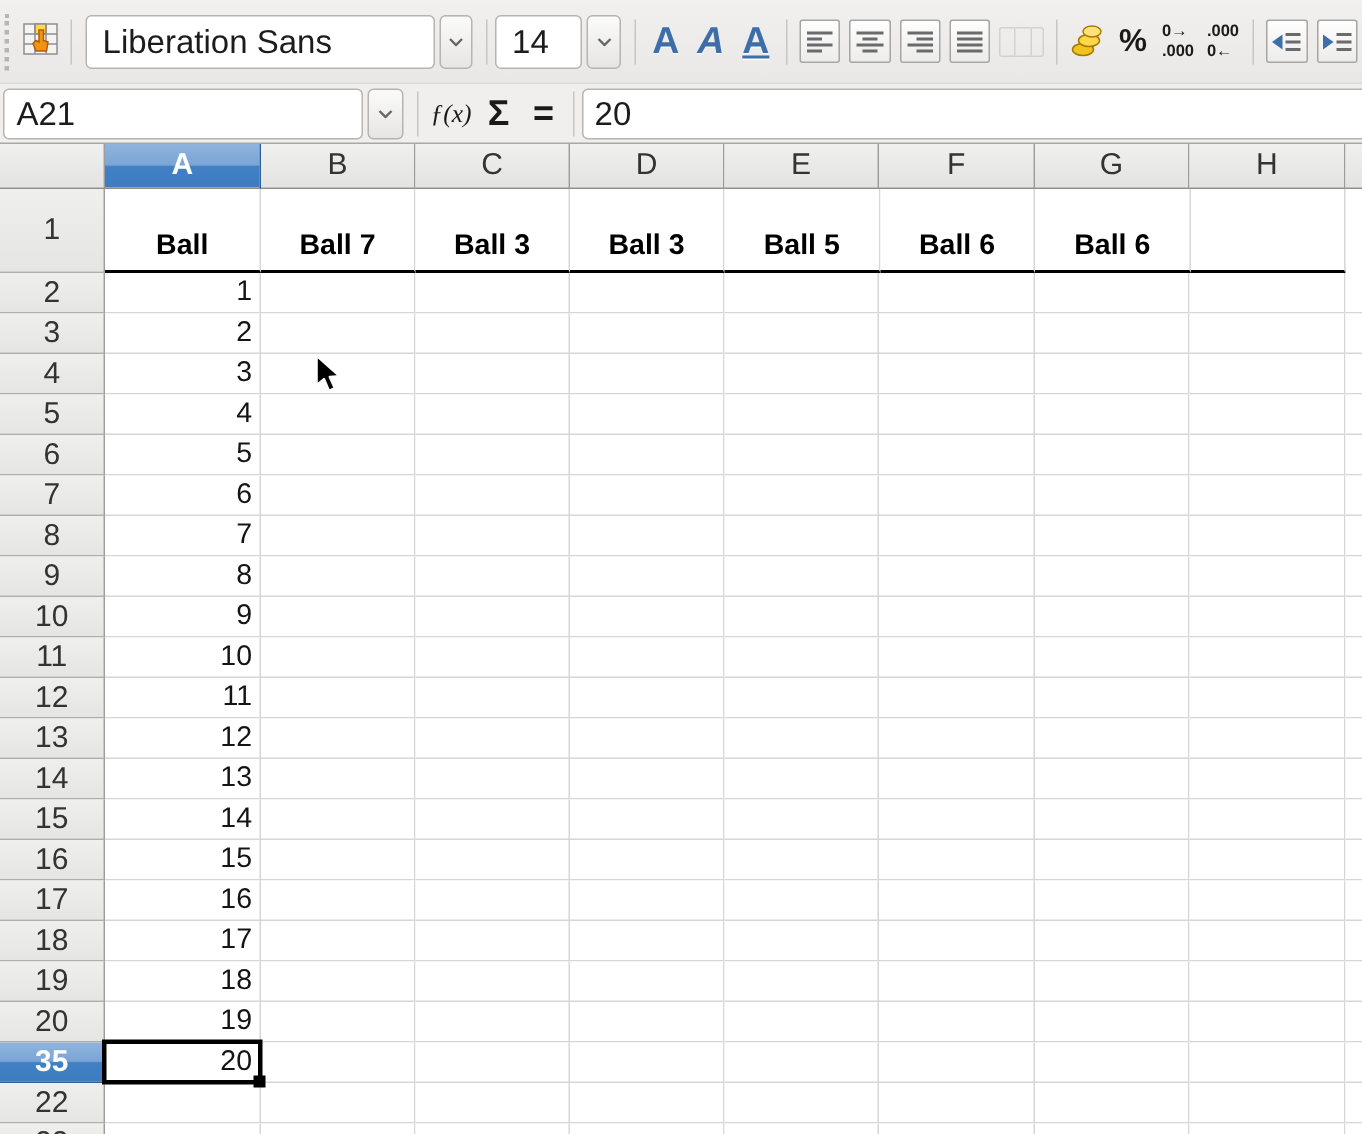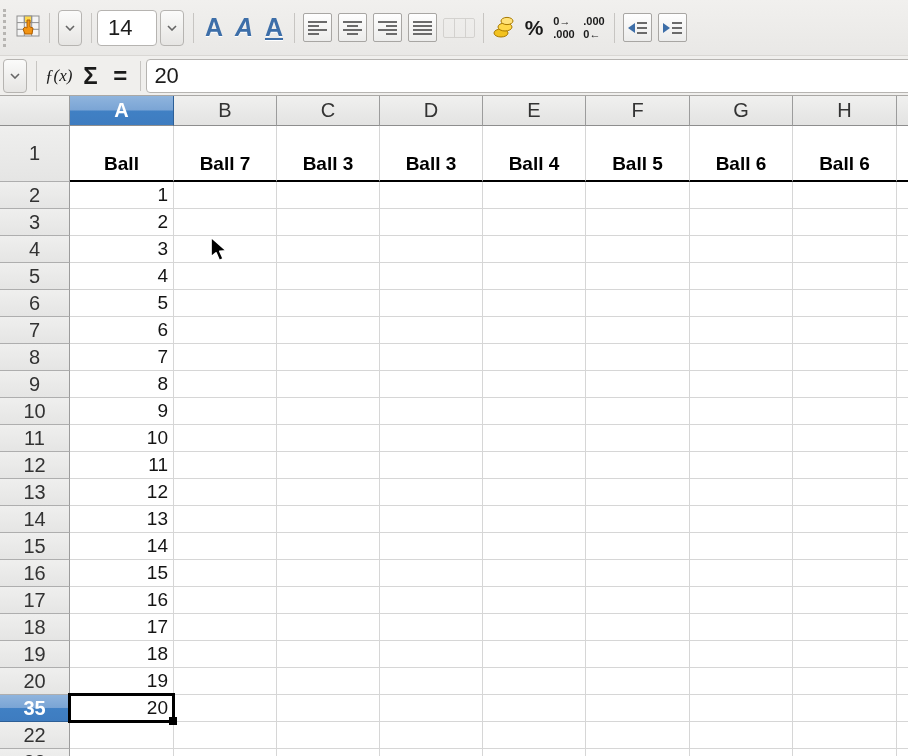--- a/index.html
+++ b/index.html
@@ -115,20 +115,21 @@
         <line x1="2" y1="16.3" x2="24" y2="16.3" stroke="#8f8f8f"></line>
         <line x1="9.3" y1="3" x2="9.3" y2="23" stroke="#8f8f8f"></line>
         <line x1="16.7" y1="3" x2="16.7" y2="23" stroke="#8f8f8f"></line>
         <path d="M12 7 l3 0 0 7 3 1 -1 6 -7 0 -2 -5 2 -2 2 1 z" fill="#f29413" stroke="#b05e00"></path>
       </svg>
     </span>
   </button>
 
   <div class="vsep"></div>
 
+  <div class="combo-field field-fontname">Liberation Sans</div>
   <div class="combo-arrow">
     <svg class="chev" viewBox="0 0 10 6">
       <polyline points="1,1 5,5 9,1" fill="none" stroke="#666" stroke-width="1.6"></polyline>
       </svg>
   </div>
 
   <div class="vsep"></div>
 
   <div class="combo-field field-fontsize">14</div>
   <div class="combo-arrow">
@@ -228,20 +229,21 @@
         <polygon points="1,4 8,9 1,14" fill="#3d6ea8"></polygon>
         <rect x="10" y="3" width="10" height="2" fill="#6b6b6b"></rect>
         <rect x="10" y="8" width="10" height="2" fill="#6b6b6b"></rect>
         <rect x="10" y="13" width="10" height="2" fill="#6b6b6b"></rect>
       </svg>
     </span>
   </button>
 </div>
 
 <div class="formula-bar">
+  <div class="name-box">A21</div>
   <div class="combo-arrow fb-arrow">
     <svg class="chev" viewBox="0 0 10 6">
       <polyline points="1,1 5,5 9,1" fill="none" stroke="#666" stroke-width="1.6"></polyline>
       </svg>
   </div>
   <div class="vsep"></div>
   <button class="tb-btn">
     <span class="fx-lbl">ƒ(x)</span>
   </button>
   <button class="tb-btn">
@@ -267,21 +269,20 @@
       <div class="col-head" style="width: 104px;">H</div>
       <div class="col-head" style="width: 103px;"></div>
     </div>
   <div id="sheet-body">
       <div class="sheet-row">
         <div class="row-head" style="height: 56px;">1</div>
         <div class="cell hcell" style="width: 104px; height: 56px;">Ball</div>
         <div class="cell hcell" style="width: 103px; height: 56px;">Ball 7</div>
         <div class="cell hcell" style="width: 103px; height: 56px;">Ball 3</div>
         <div class="cell hcell" style="width: 103px; height: 56px;">Ball 3</div>
-        <div class="cell hcell" style="width: 103px; height: 56px;">Ball 4</div>
         <div class="cell hcell" style="width: 104px; height: 56px;">Ball 5</div>
         <div class="cell hcell" style="width: 103px; height: 56px;">Ball 6</div>
         <div class="cell hcell" style="width: 104px; height: 56px;">Ball 6</div>
         <div class="cell hcell" style="width: 103px; height: 56px;"></div>
       </div>
       <div class="sheet-row">
         <div class="row-head" style="height: 27px;">2</div>
         <div class="cell" style="width: 104px; height: 27px;">1</div>
         <div class="cell" style="width: 103px; height: 27px;"></div>
         <div class="cell" style="width: 103px; height: 27px;"></div>

